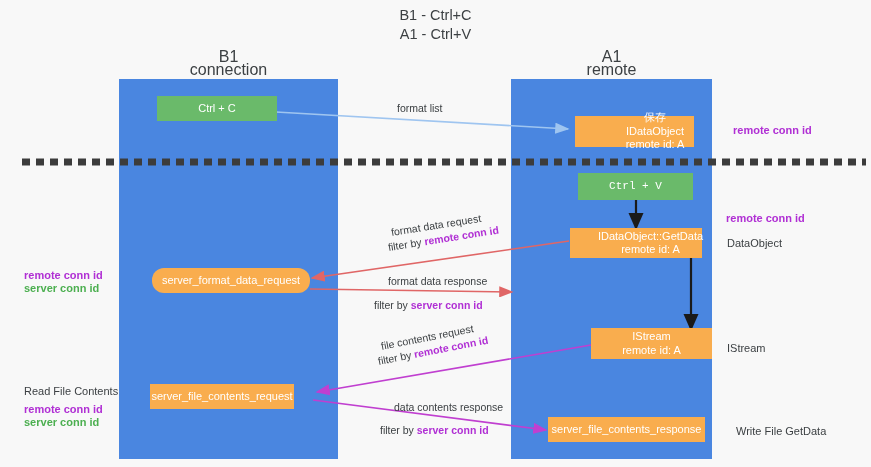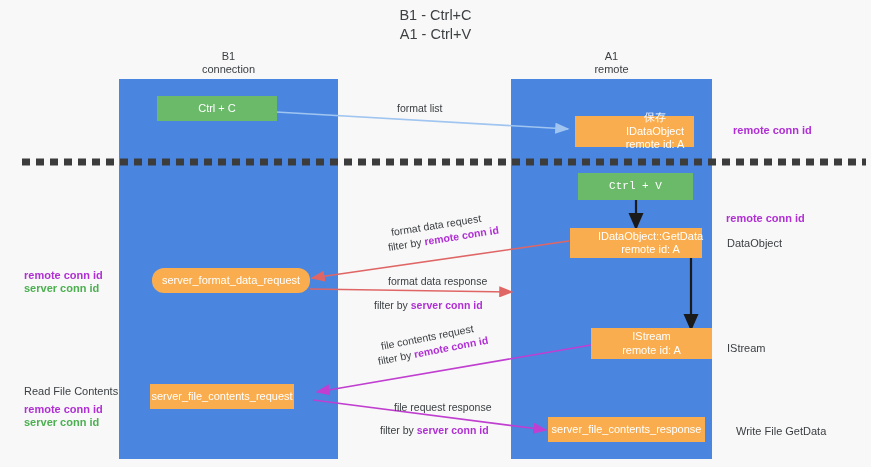--- a/index.html
+++ b/index.html
@@ -29,21 +29,21 @@
     top: 6px;
     width: 871px;
     text-align: center;
     font-size: 14.5px;
     color: #3c4043;
     line-height: 19px;
   }
   .col-head {
     position: absolute;
     text-align: center;
-    font-size: 11px;
+    font-size: 16px;
     color: #3c4043;
     line-height: 13px;
   }
   .lane {
     position: absolute;
     background: #4a86e0;
   }
   .node {
     position: absolute;
     display: flex;
@@ -163,21 +163,21 @@
 
   <div class="edge-label rot-up-1" style="left:391px; top:225px;">format data request</div>
   <div class="edge-label rot-up-1" style="left:388px; top:240px;"><span>filter by </span><span class="hl">remote conn id</span></div>
 
   <div class="edge-label" style="left:388px; top:274px;">format data response</div>
   <div class="edge-label" style="left:374px; top:298px;"><span>filter by </span><span class="hl">server conn id</span></div>
 
   <div class="edge-label rot-up-2" style="left:381px; top:339px;">file contents request</div>
   <div class="edge-label rot-up-2" style="left:378px; top:354px;"><span>filter by </span><span class="hl">remote conn id</span></div>
 
-  <div class="edge-label" style="left:394px; top:400px;">file request response</div>
+  <div class="edge-label" style="left:394px; top:400px;">data contents response</div>
   <div class="edge-label" style="left:380px; top:423px;"><span>filter by </span><span class="hl">server conn id</span></div>
 
   <div class="side-label purple" style="left:733px; top:123px;">remote conn id</div>
   <div class="side-label purple" style="left:726px; top:211px;">remote conn id</div>
   <div class="side-label" style="left:727px; top:236px;">DataObject</div>
   <div class="side-label" style="left:727px; top:341px;">IStream</div>
   <div class="side-label" style="left:736px; top:424px;">Write File GetData</div>
 
   <div class="side-label purple" style="left:24px; top:268px;">remote conn id</div>
   <div class="side-label green" style="left:24px; top:281px;">server conn id</div>

